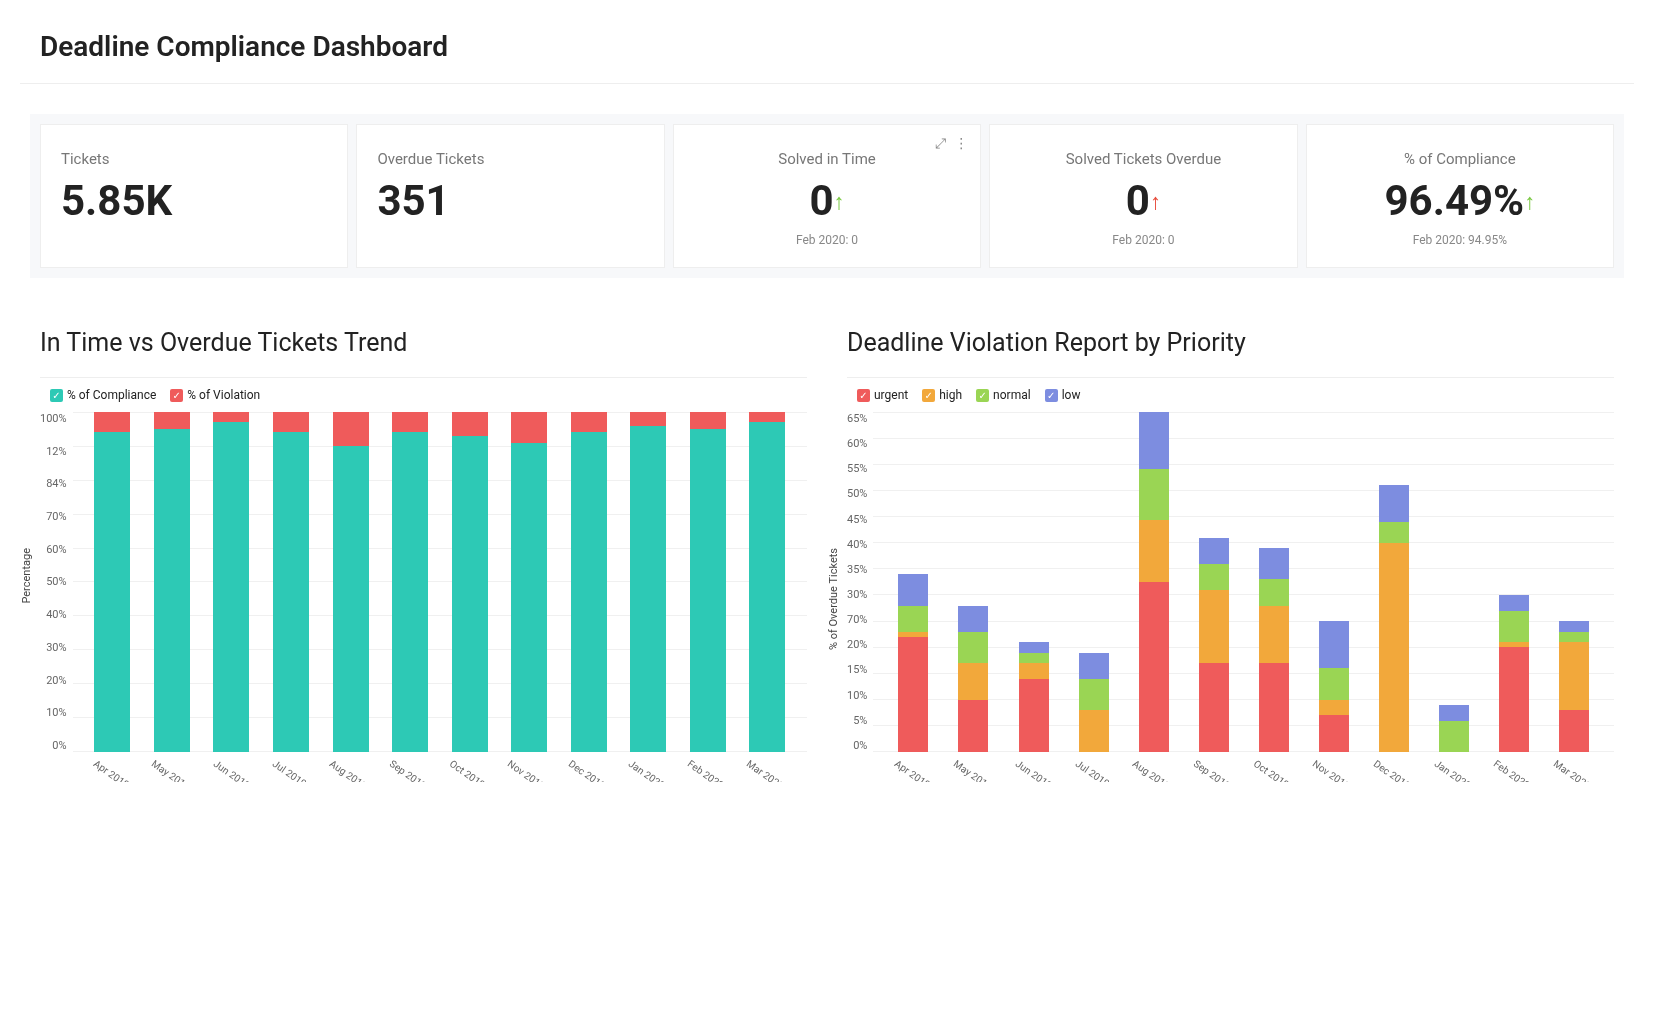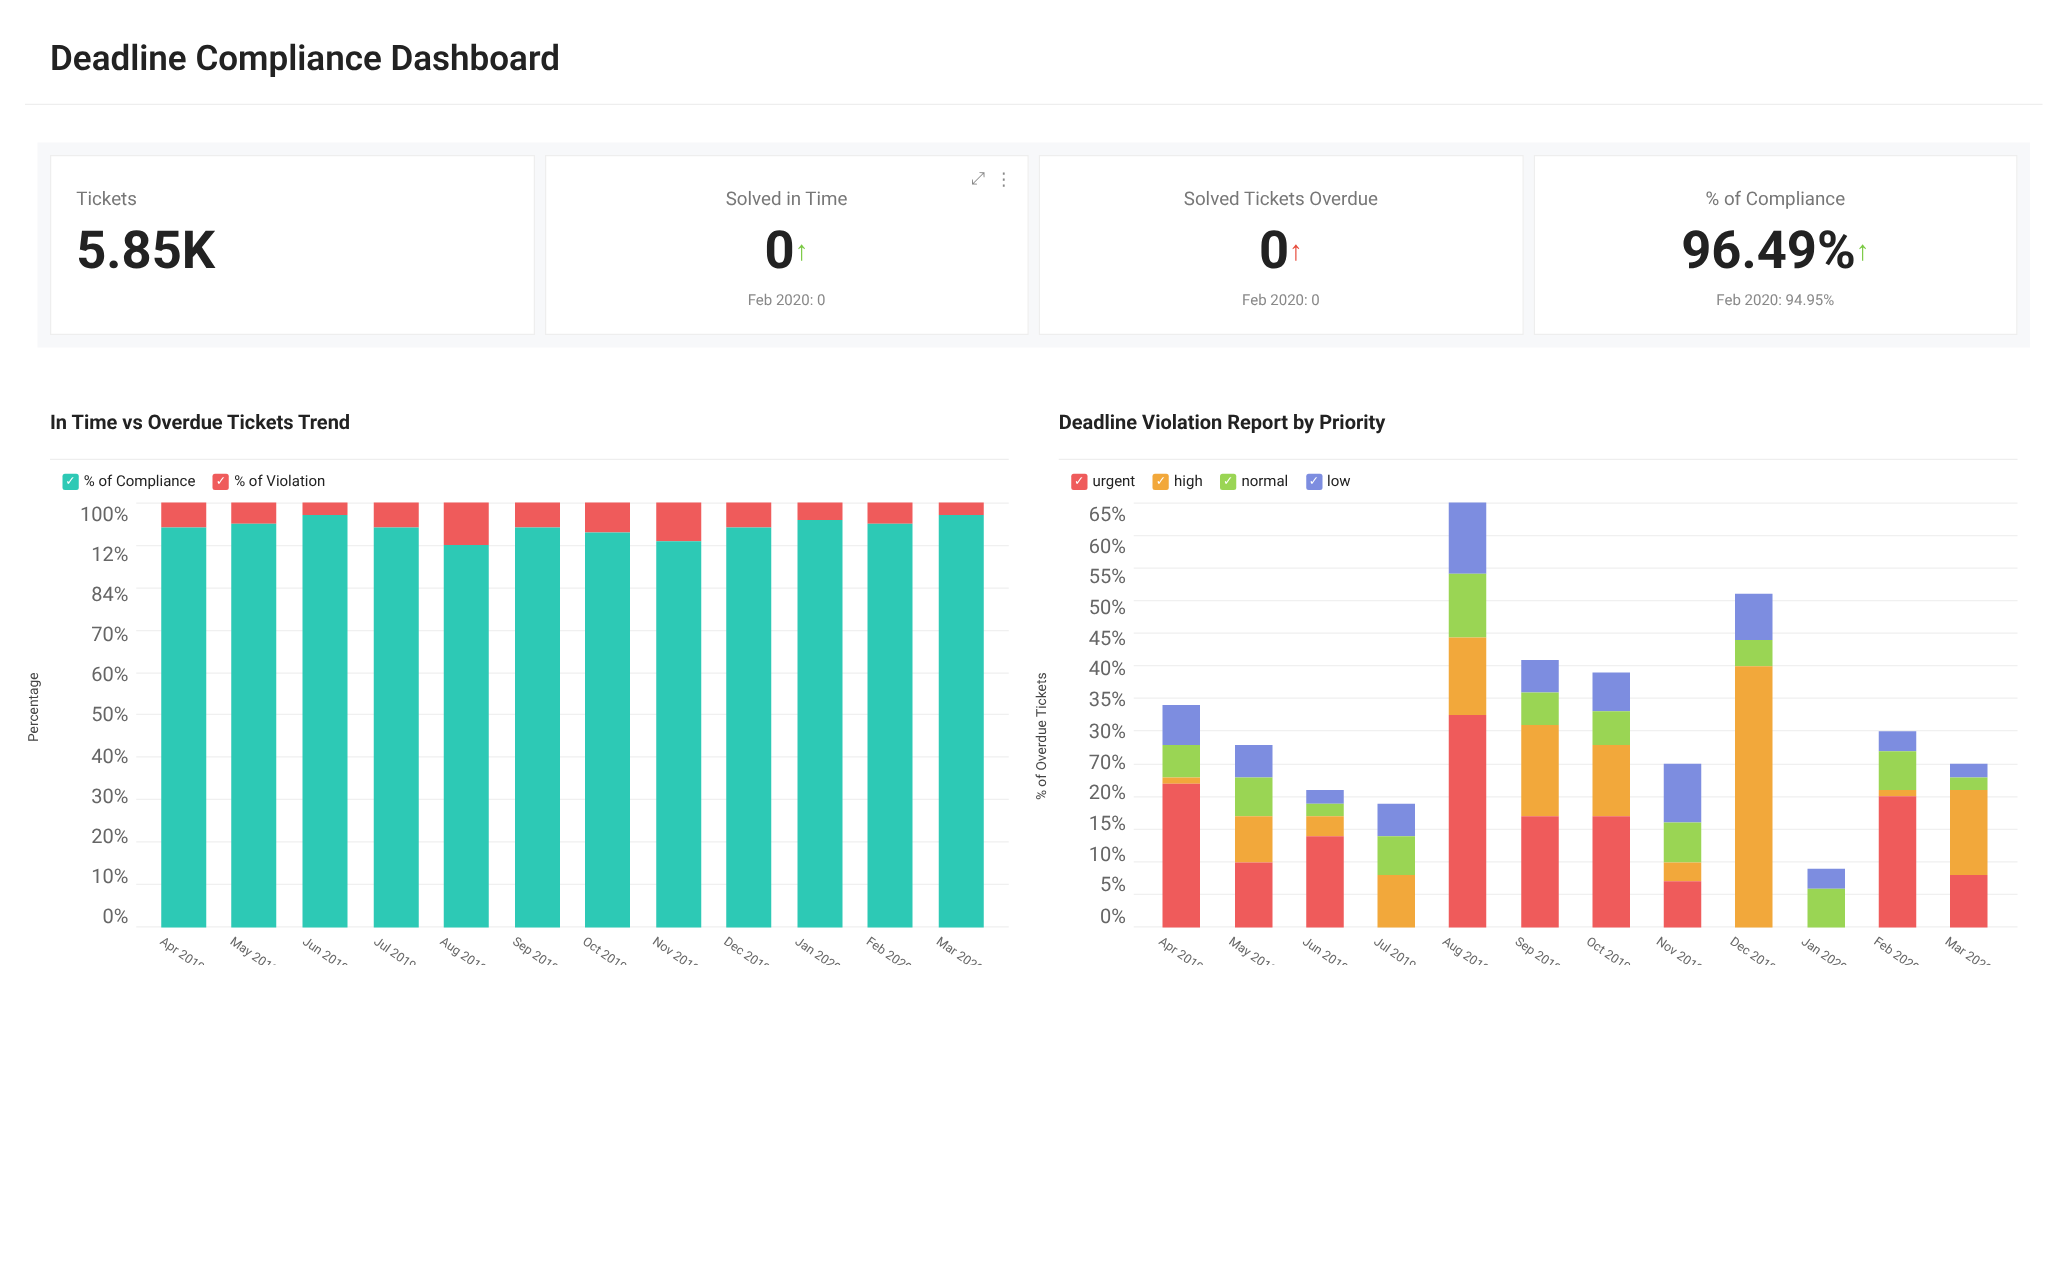--- a/index.html
+++ b/index.html
@@ -37,28 +37,28 @@
 .arrow { font-size: 22px; vertical-align: 6px; }
 .arrow-green { color: #7ac943; }
 .arrow-red { color: #e74c3c; }
 .card-icons { position: absolute; top: 10px; right: 12px; color: #888; font-size: 14px; display: flex; gap: 8px; }
 .charts-row {
   display: flex;
   gap: 40px;
   padding: 50px 40px 30px 40px;
 }
 .chart-panel { flex: 1; }
-.chart-title { font-size: 16px; font-weight: 700; margin-bottom: 20px; }
+.chart-title { font-size: 25px; font-weight: 400; margin-bottom: 20px; }
 .chart-hr { border-top: 1px solid #eee; margin-bottom: 10px; }
 .legend { display: flex; gap: 14px; font-size: 12px; margin-bottom: 10px; padding-left: 10px; }
 .legend-item { display: flex; align-items: center; gap: 4px; }
 .swatch { width: 13px; height: 13px; display: inline-flex; align-items: center; justify-content: center; border-radius: 2px; }
 .swatch::after { content: "✓"; color: #fff; font-size: 10px; }
 .chart-area { position: relative; display: flex; }
-.yaxis { display: flex; flex-direction: column; justify-content: space-between; align-items: flex-end; font-size: 16px; color: #666; padding-right: 6px; margin-left: 24px; }
+.yaxis { display: flex; flex-direction: column; justify-content: space-between; align-items: flex-end; font-size: 11px; color: #666; padding-right: 6px; }
 .yaxis-label { position: absolute; writing-mode: vertical-rl; transform: rotate(180deg); font-size: 11px; color: #444; left: -20px; top: 40%; }
 .plot { flex: 1; position: relative; }
 .grid { position: absolute; left: 0; right: 0; height: 100%; display: flex; flex-direction: column; justify-content: space-between; pointer-events: none; }
 .grid-line { border-top: 1px solid #f0f0f0; height: 0; }
 .bars { position: absolute; left: 0; right: 0; bottom: 0; top: 0; display: flex; align-items: flex-end; justify-content: space-around; padding: 0 10px; }
 .bar-col { width: 36px; display: flex; flex-direction: column; justify-content: flex-end; height: 100%; }
 .bar-col-narrow { width: 30px; display: flex; flex-direction: column; justify-content: flex-end; height: 100%; }
 .seg { width: 100%; }
 .xaxis { display: flex; justify-content: space-around; padding: 6px 10px 0 10px; }
 .xtick { font-size: 10px; color: #666; transform: rotate(35deg); transform-origin: top left; white-space: nowrap; margin-left: 12px; }
@@ -68,20 +68,24 @@
 </head>
 <body>
 
 <h1 class="page-title">Deadline Compliance Dashboard</h1>
 <div class="hr"></div>
 
 <div class="cards-wrap">
   <div class="card">
     <div class="card-label">Tickets</div>
     <div class="card-value">5.85K</div>
+  </div>
+  <div class="card">
+    <div class="card-label">Overdue Tickets</div>
+    <div class="card-value">351</div>
   </div>
   <div class="card card-center">
     <div class="card-icons">
       <span>⤢</span>
       <span>⋮</span>
     </div>
     <div class="card-label">Solved in Time</div>
     <div class="card-value">
       <span>0</span><span class="arrow arrow-green">↑</span>
     </div>

